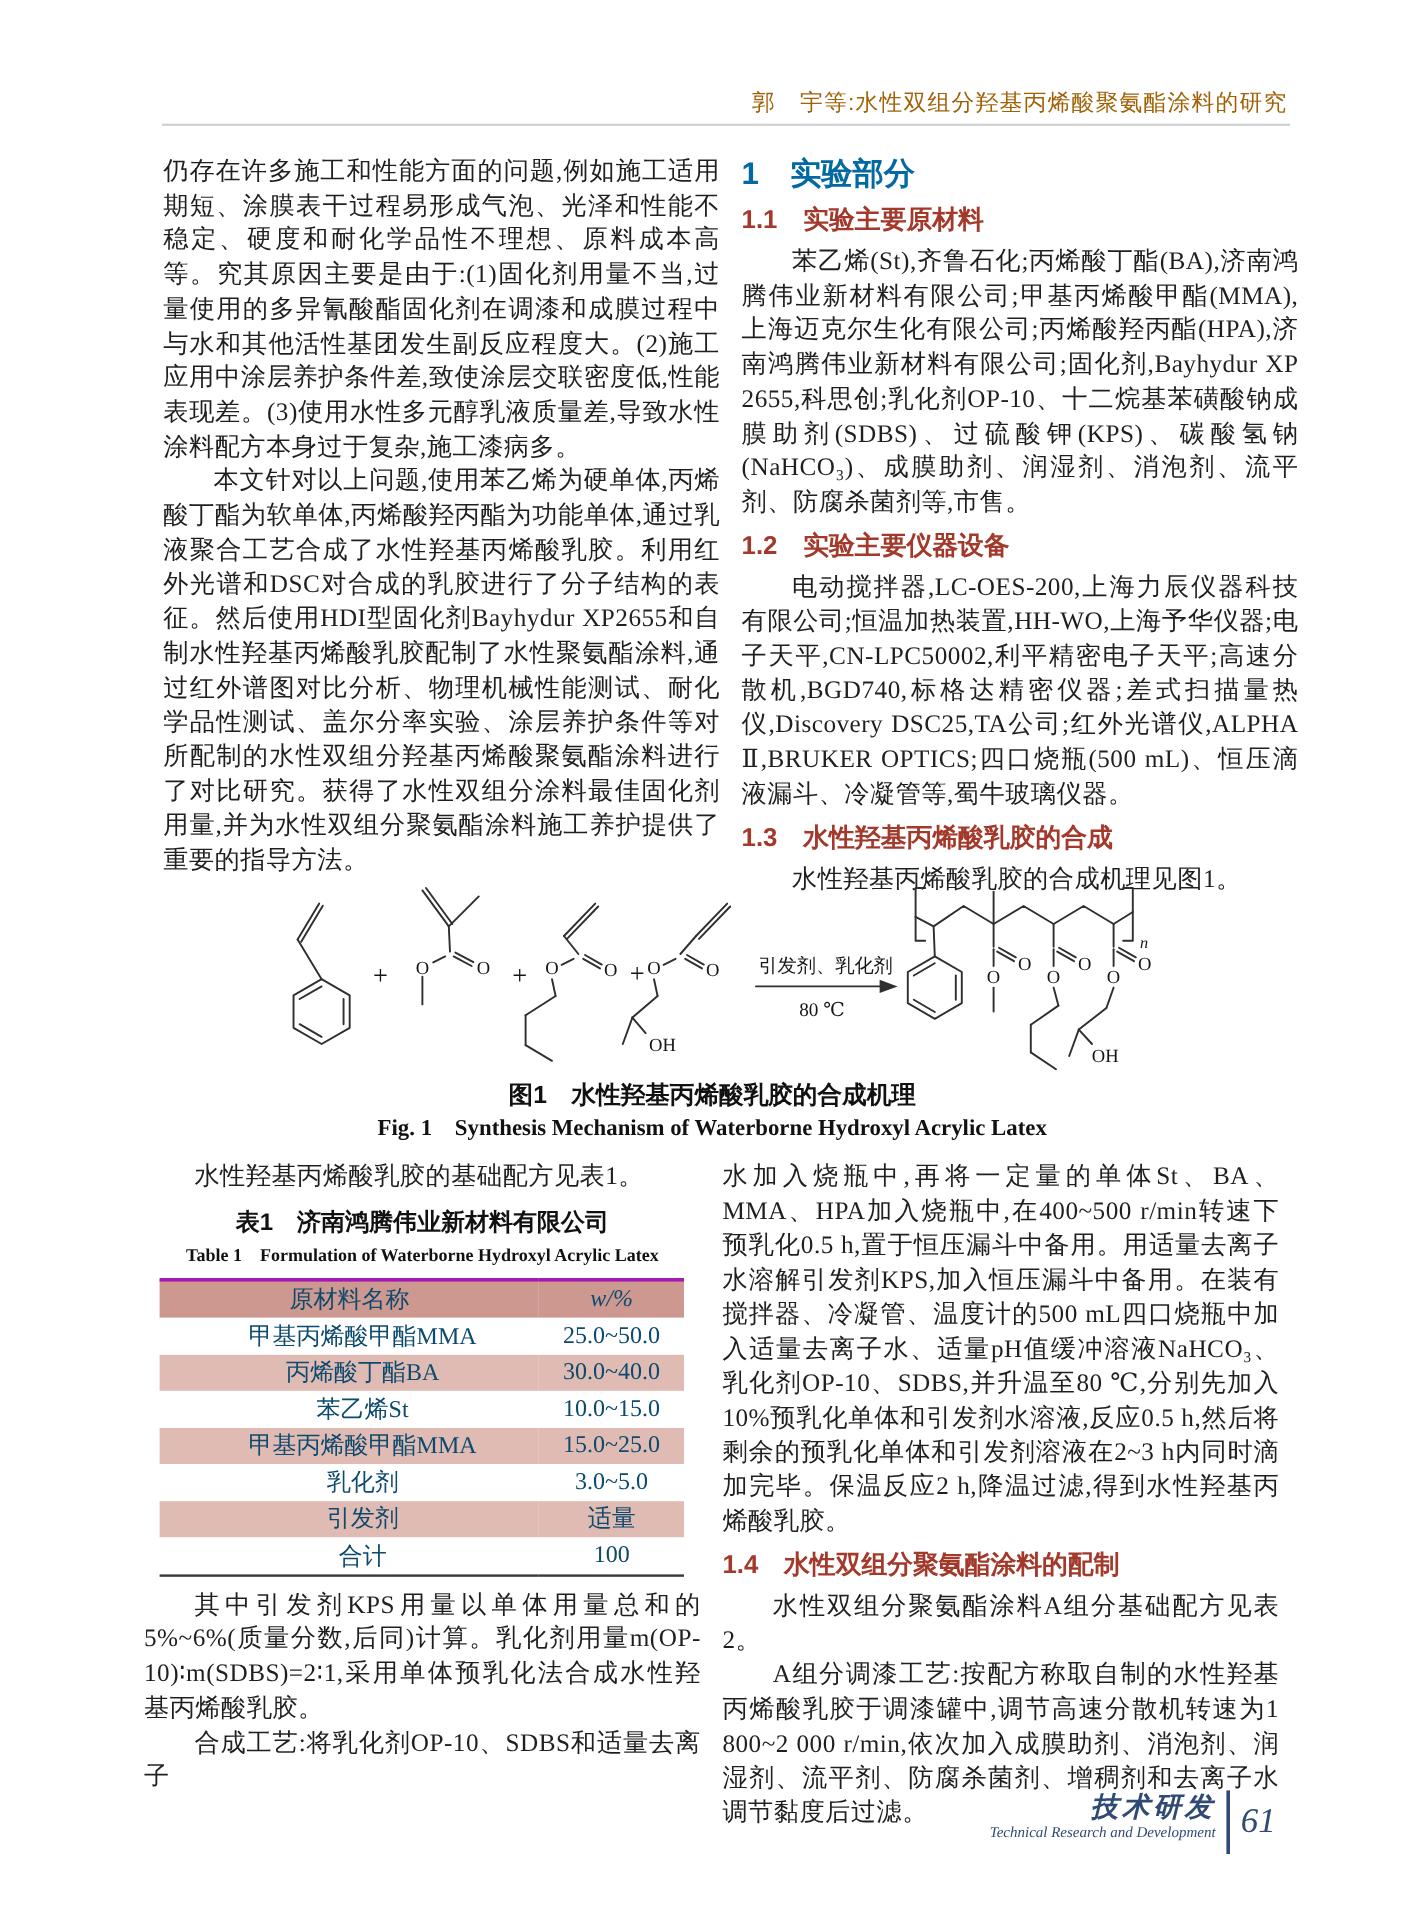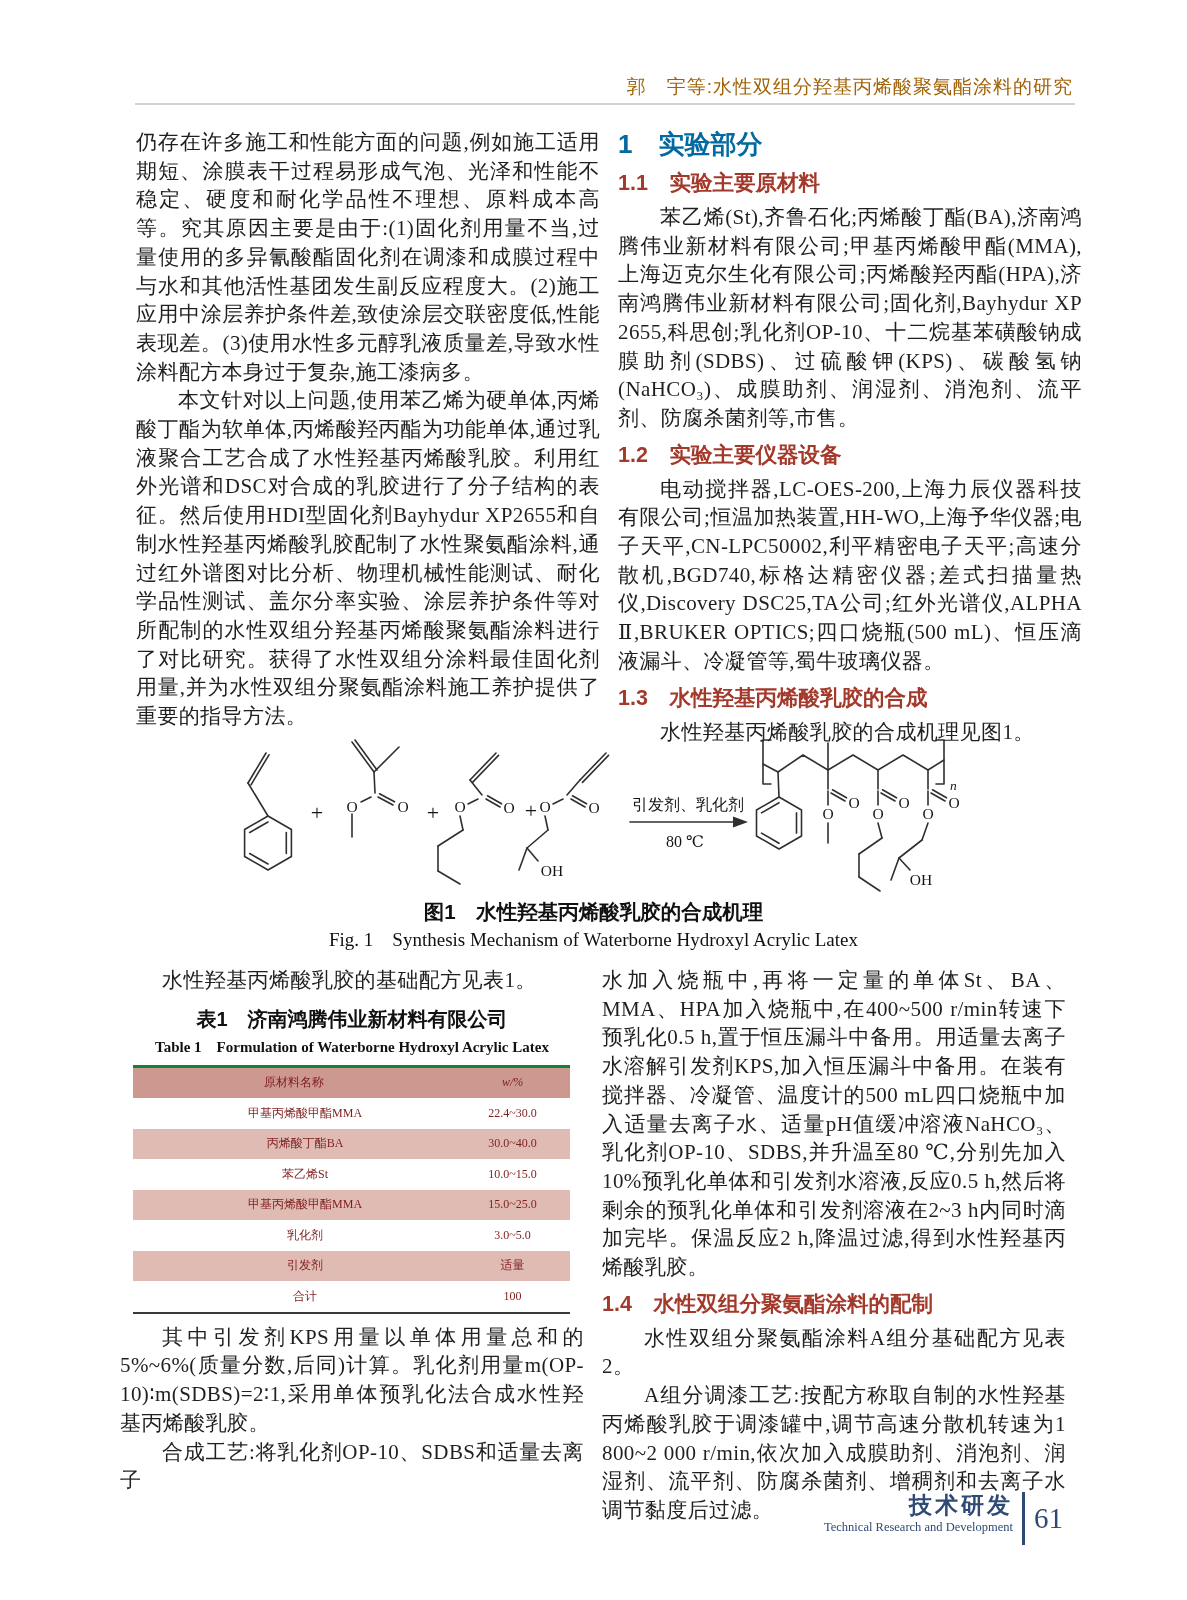--- a/index.html
+++ b/index.html
@@ -39,43 +39,43 @@
   .plus     { font-size:22px; text-anchor:middle; }
   .cond     { font-size:16px; text-anchor:middle; }
   .sub-n    { font-size:13.5px; font-style:italic; }
 
   .fig-cap-cn {
     position:absolute; left:120px; width:947px; top:898px; text-align:center;
     font-family:"Liberation Sans","DejaVu Sans",sans-serif; font-weight:bold; font-size:20.5px; color:#111;
   }
   .fig-cap-en {
     position:absolute; left:120px; width:947px; top:927px; text-align:center;
-    font-weight:normal; font-size:19px; color:#111;
+    font-weight:bold; font-size:19px; color:#111;
   }
 
   .tbl-cap-cn {
     text-align:center; font-family:"Liberation Sans","DejaVu Sans",sans-serif;
     font-weight:bold; font-size:20px; line-height:27px; color:#111; margin-top:11px;
   }
   .tbl-cap-en { text-align:center; font-weight:bold; font-size:15px; line-height:26px; color:#111; margin:1px 0 3px 0; }
 
   table.t1 {
     width:437px; margin:5px 0 9px 13px; border-collapse:collapse;
-    border-top:3px solid #15803d; border-bottom:2px solid #3a3a3a;
-    font-size:12px; color:#7f1d1d;
+    border-top:3px solid #a21caf; border-bottom:2px solid #3a3a3a;
+    font-size:20px; color:#0c4a6e;
   }
   .t1 th, .t1 td { height:30.5px; padding:0; font-weight:normal; }
   .t1 thead tr { background:#cc9890; }
   .t1 th { text-align:center; }
   .t1 th.val { font-style:italic; }
   .t1 td.name { text-align:center; padding-left:22px; }
   .t1 td.val { text-align:center; }
   .t1 tbody tr:nth-child(even) { background:#e0bbb4; }
 
-  .footer { position:absolute; top:1492px; right:124px; display:flex; align-items:flex-start; color:#2e4a75; }
+  .footer { position:absolute; top:1492px; right:124px; display:flex; align-items:flex-start; color:#2e4a75;font-style:italic; }
   .footer-text { text-align:right; margin-right:9px; }
   .footer-cn { font-family:"Liberation Sans","DejaVu Sans",sans-serif; font-weight:bold; font-size:23px; line-height:27px; letter-spacing:3px; }
   .footer-en { font-size:12.5px; line-height:17px; }
   .footer-bar { width:3px; height:53px; background:#2e4a75; margin-right:9px; }
   .footer-num { font-size:29px; line-height:34px; padding-top:9px; }
 </style>
 </head>
 <body>
 
 <div class="page">
@@ -221,21 +221,21 @@
       <table class="t1">
         <thead>
           <tr>
             <th>原材料名称</th>
             <th class="val">w/%</th>
           </tr>
         </thead>
         <tbody>
           <tr>
             <td class="name">甲基丙烯酸甲酯MMA</td>
-            <td class="val">22.4~30.0</td>
+            <td class="val">25.0~50.0</td>
           </tr>
           <tr>
             <td class="name">丙烯酸丁酯BA</td>
             <td class="val">30.0~40.0</td>
           </tr>
           <tr>
             <td class="name">苯乙烯St</td>
             <td class="val">10.0~15.0</td>
           </tr>
           <tr>

